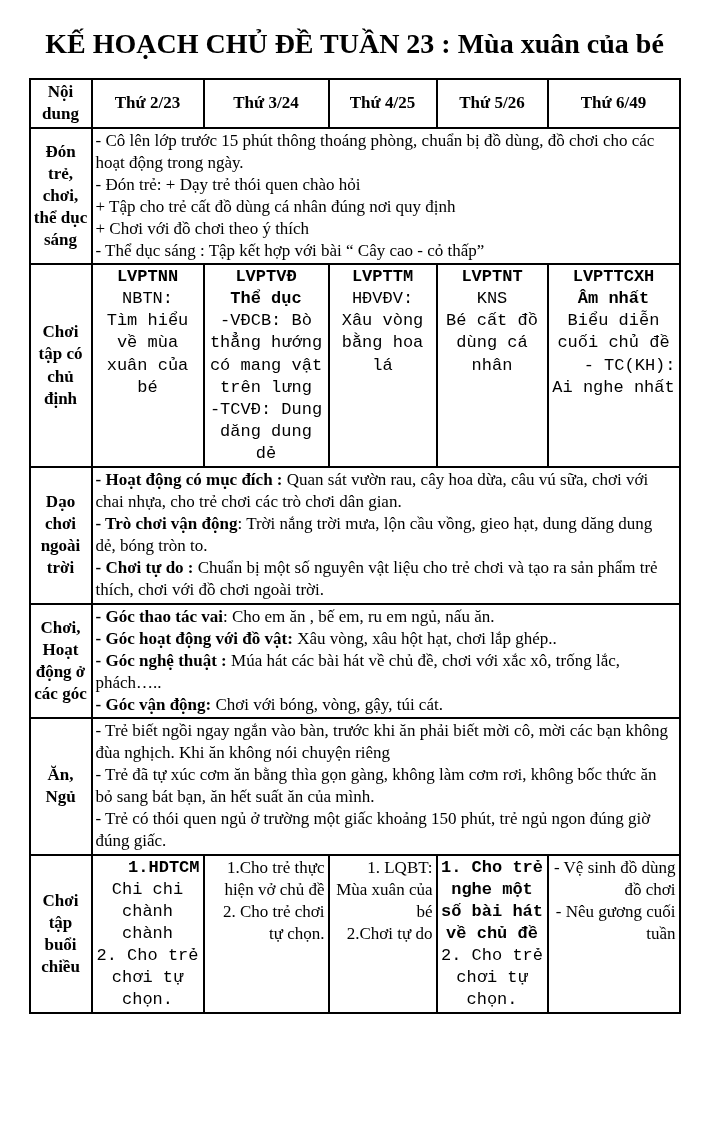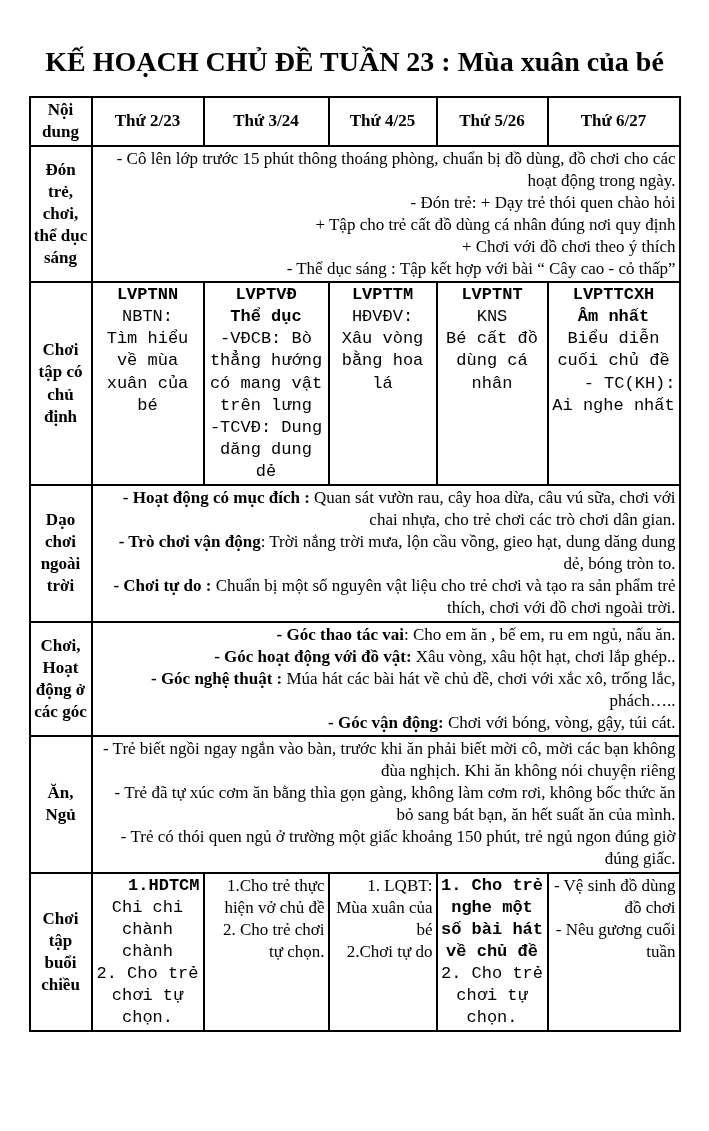--- a/index.html
+++ b/index.html
@@ -5,21 +5,21 @@
   html, body {
     margin: 0; padding: 0;
     background: #ffffff;
     color: #000000;
     font-family: "Liberation Serif", "DejaVu Serif", serif;
   }
   .page {
     width: 709px;
     min-height: 1131px;
     box-sizing: border-box;
-    padding-top: 44px;
+    padding-top: 26px;
     background: #ffffff;
   }
   .doc-title {
     font-size: 28px;
     font-weight: bold;
     text-align: center;
     margin: 0 auto;
     max-width: 680px;
     line-height: 1.3;
   }
@@ -51,21 +51,21 @@
     font-weight: bold;
     text-align: center;
     vertical-align: middle;
   }
   .plan td.label {
     font-weight: bold;
     text-align: center;
     vertical-align: middle;
     padding: 1px 1px;
   }
-  .plan td.merged { text-align: right; }
+  .plan td.merged { text-align: left; }
   .al-center { text-align: center; font-family: Liberation Mono, monospace; }
   .al-left { text-align: right; }
   .line { min-height: 1em; }
   b { font-weight: bold; }
   
   tr.r0 { height: 132px; }
   tr.r1 { height: 190px; }
   tr.r2 { height: 130px; }
   tr.r3 { height: 113px; }
   tr.r4 { height: 128px; }
@@ -86,21 +86,21 @@
       <col style="width:111px">
       <col style="width:132px">
     </colgroup>
     <thead>
       <tr>
           <th>Nội dung</th>
           <th>Thứ 2/23</th>
           <th>Thứ 3/24</th>
           <th>Thứ 4/25</th>
           <th>Thứ 5/26</th>
-          <th>Thứ 6/27</th>
+          <th>Thứ 6/49</th>
         </tr>
     </thead>
     <tbody id="plan-body">
         <tr class="r0">
           <td class="label">Đón trẻ, chơi, thể dục sáng</td>
           <td colspan="5" class="merged">
             <div class="line"><span>- Cô lên lớp trước 15 phút thông thoáng phòng, chuẩn bị đồ dùng, đồ chơi cho các hoạt động trong ngày.</span></div>
             <div class="line"><span>- Đón trẻ: + Dạy trẻ thói quen chào hỏi</span></div>
             <div class="line"><span>+ Tập cho trẻ cất đồ dùng cá nhân đúng nơi quy định</span></div>
             <div class="line"><span>+ Chơi với đồ chơi theo ý thích</span></div>

